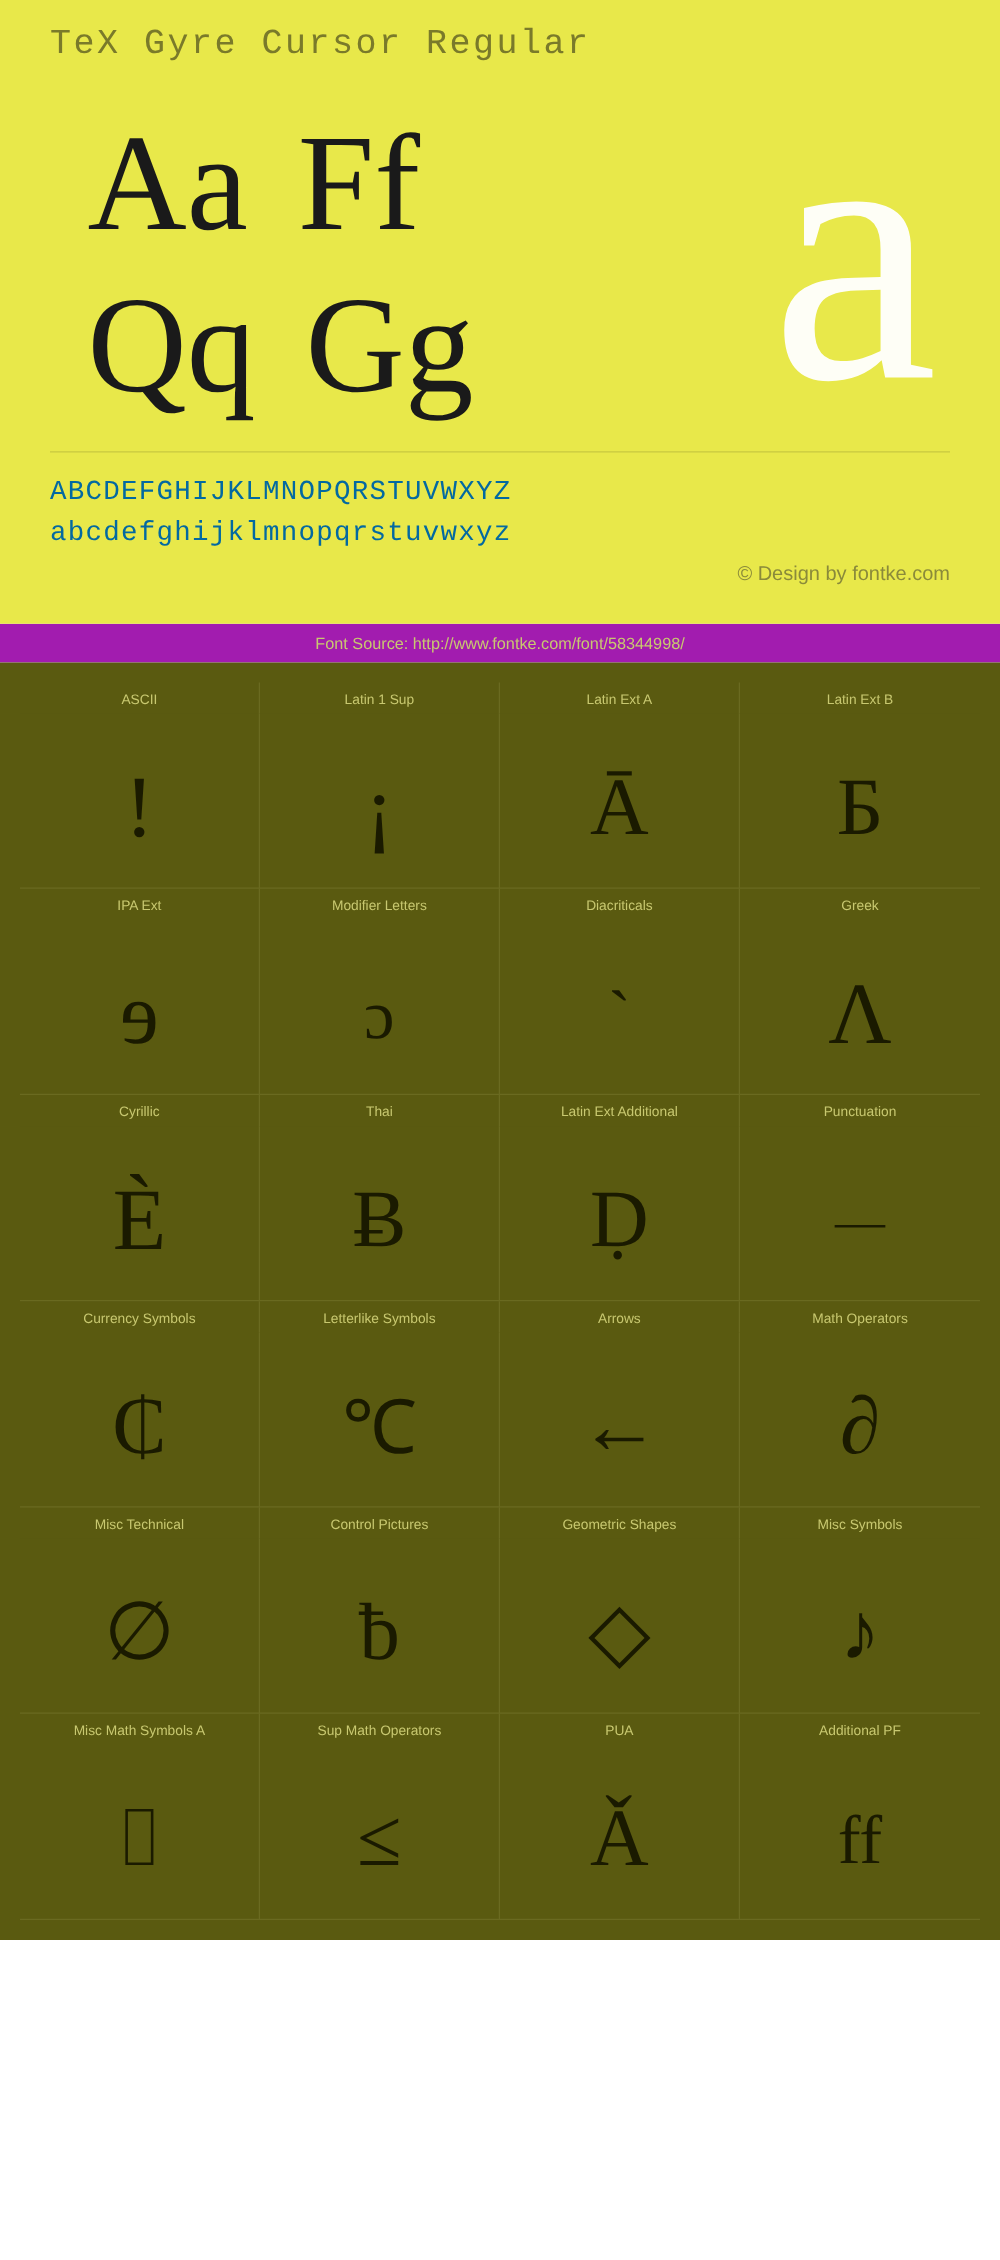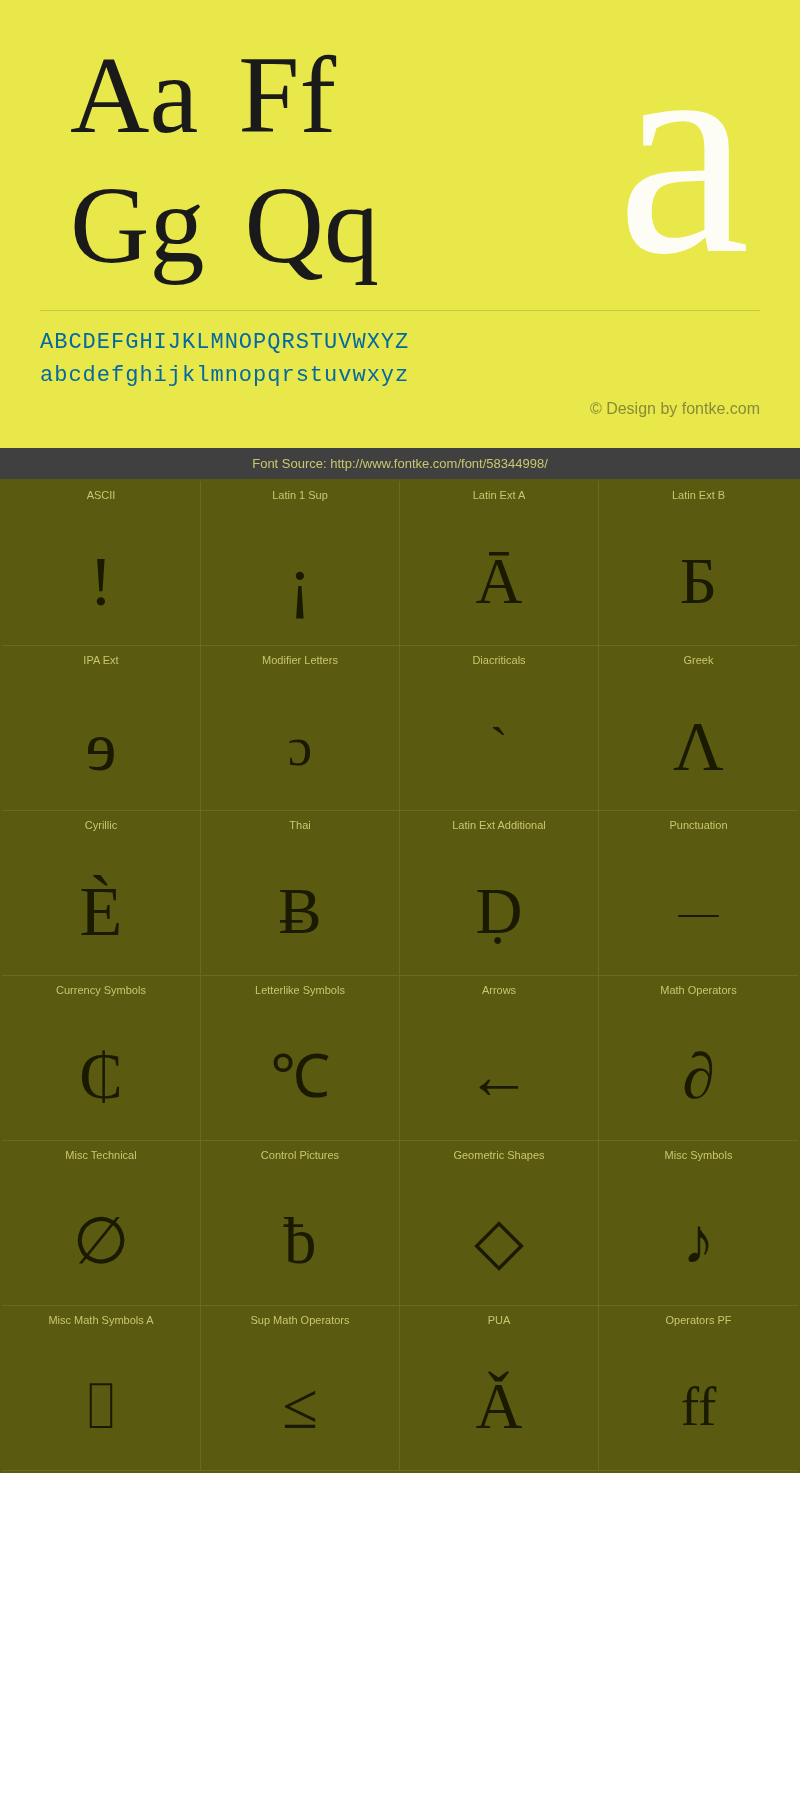--- a/index.html
+++ b/index.html
@@ -46,32 +46,32 @@
     .copyright {
       text-align: right;
       font-size: 16px;
       color: #8a8a3a;
       margin-top: 8px;
       font-family: Arial, sans-serif;
     }
 
     
     .font-source-bar {
-      background-color: #404040;
+      background-color: #a21caf;
       color: #c8c870;
       text-align: center;
       padding: 8px;
       font-size: 13px;
       font-family: Arial, sans-serif;
     }
 
     
     .glyph-grid-section {
       background-color: #5a5a10;
-      padding: 2px;
+      padding: 16px;
     }
 
     .glyph-grid {
       display: grid;
       grid-template-columns: repeat(4, 1fr);
       width: 100%;
     }
 
     .glyph-cell {
       display: flex;
@@ -145,30 +145,31 @@
     }
 
     .row1 {
       padding-top: 20px;
     }
   </style>
 </head>
 <body>
 
 <div class="top-section">
+  <div class="font-title">TeX Gyre Cursor Regular</div>
 
   <div class="showcase-container">
     <div class="bg-a">a</div>
     <div class="row1">
       <span class="glyph-pair">Aa</span>
       <span class="glyph-pair">Ff</span>
     </div>
     <div class="row2" style="padding-top: 20px; padding-left: 30px;">
+      <span class="glyph-pair">Qq</span>
       <span class="glyph-pair">Gg</span>
-      <span class="glyph-pair">Qq</span>
     </div>
   </div>
 
   <div class="alphabet-section">
     <div class="alphabet-line">ABCDEFGHIJKLMNOPQRSTUVWXYZ</div>
     <div class="alphabet-line">abcdefghijklmnopqrstuvwxyz</div>
   </div>
 
   <div class="copyright">© Design by fontke.com</div>
 </div>
@@ -279,21 +280,21 @@
     </div>
     <div class="glyph-cell">
       <div class="cell-glyph" style="font-size:65px;">♪</div>
     </div>
   </div>
 
   <div class="header-row">
     <div class="header-cell">Misc Math Symbols A</div>
     <div class="header-cell">Sup Math Operators</div>
     <div class="header-cell">PUA</div>
-    <div class="header-cell">Operators PF</div>
+    <div class="header-cell">Additional PF</div>
   </div>
   <div class="glyph-grid">
     <div class="glyph-cell">
       <div class="cell-glyph" style="font-size:65px;">⌷</div>
     </div>
     <div class="glyph-cell">
       <div class="cell-glyph" style="font-size:65px;">≤</div>
     </div>
     <div class="glyph-cell">
       <div class="cell-glyph" style="font-size:65px;">Ǎ</div>

